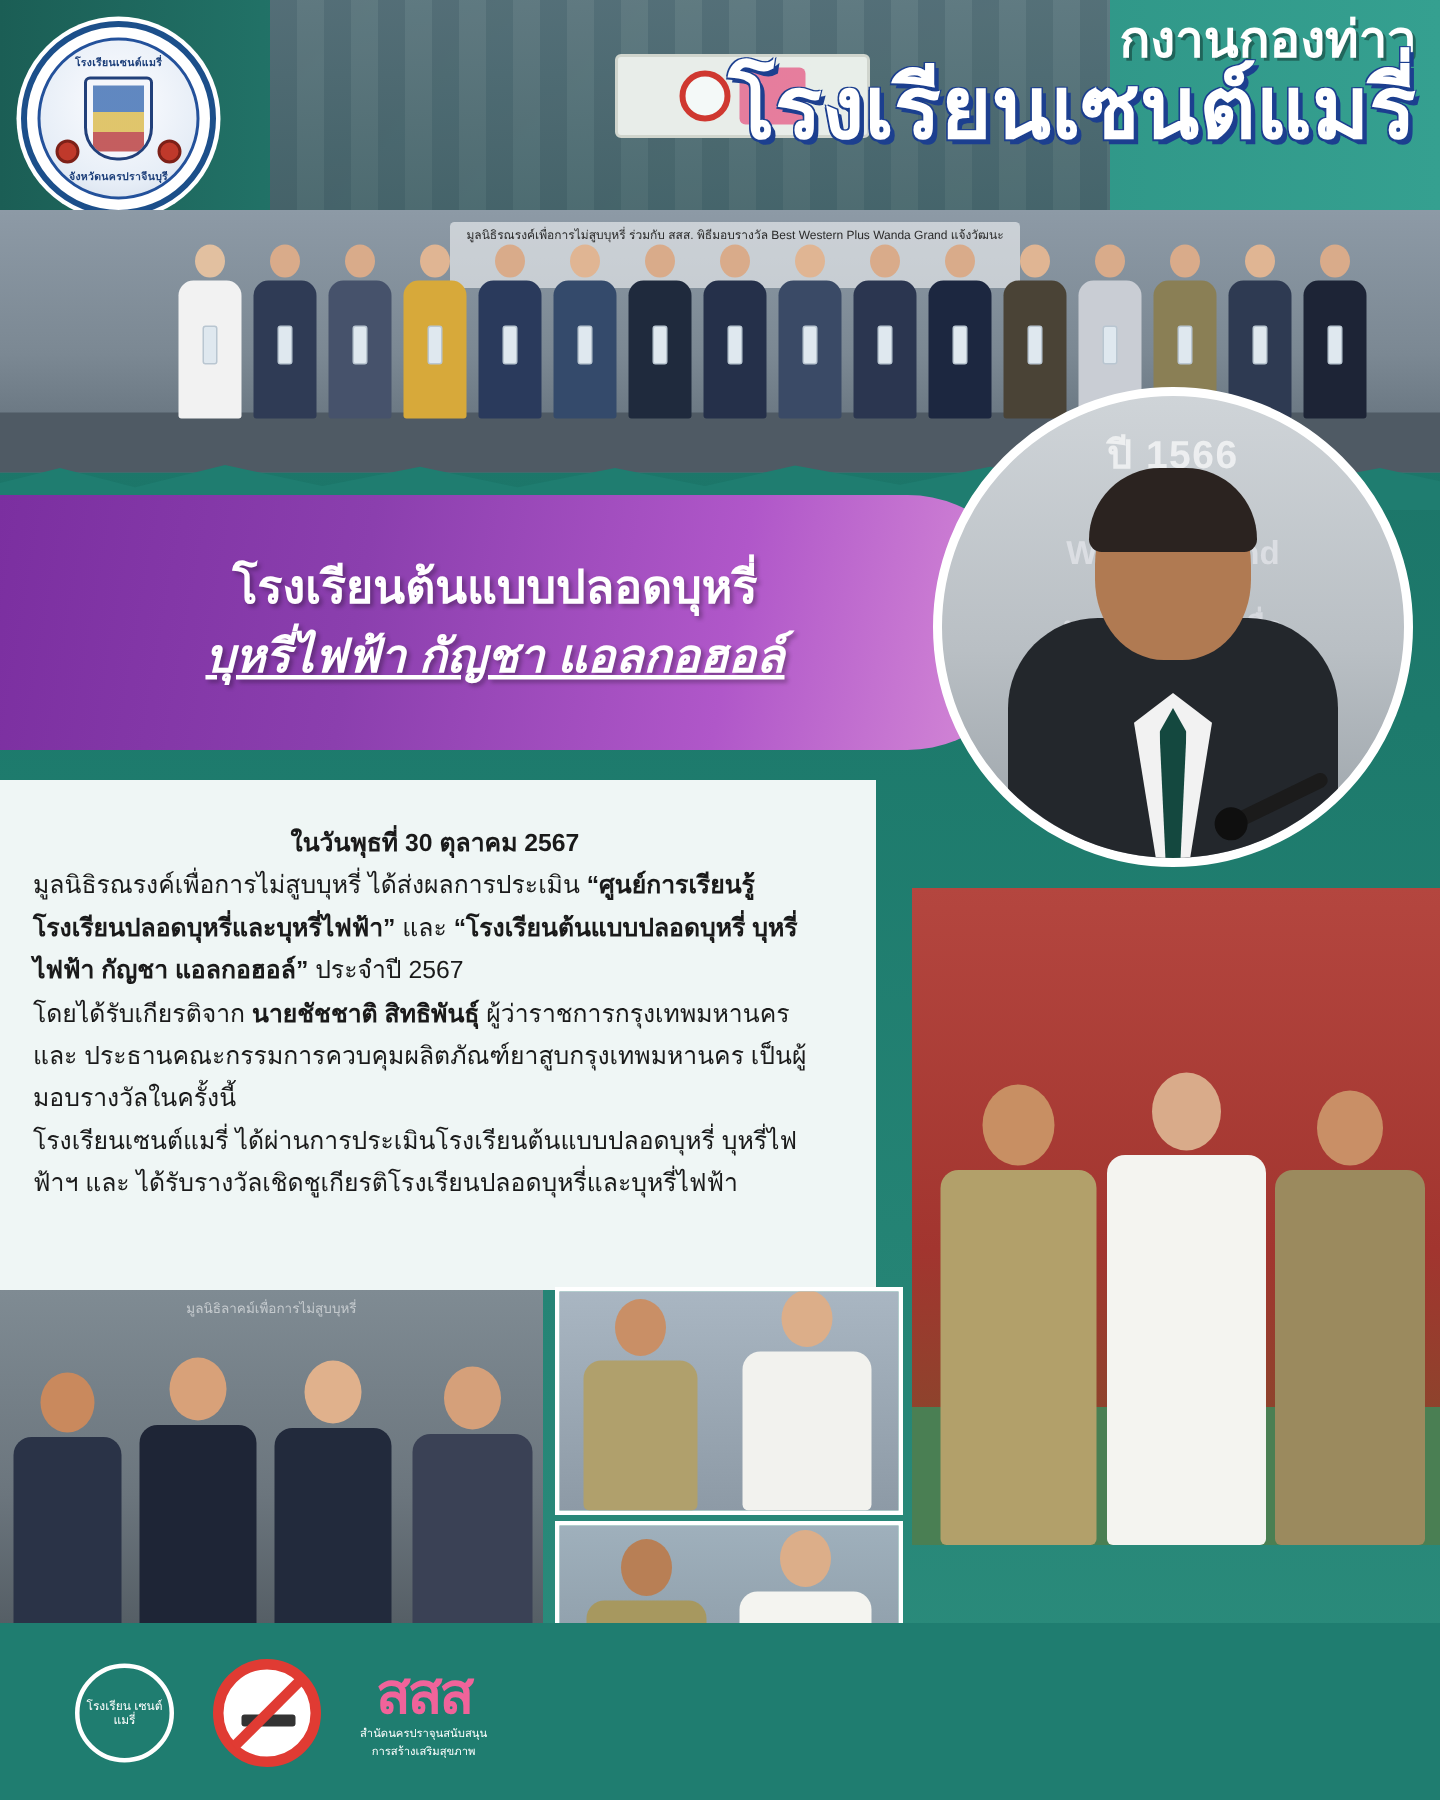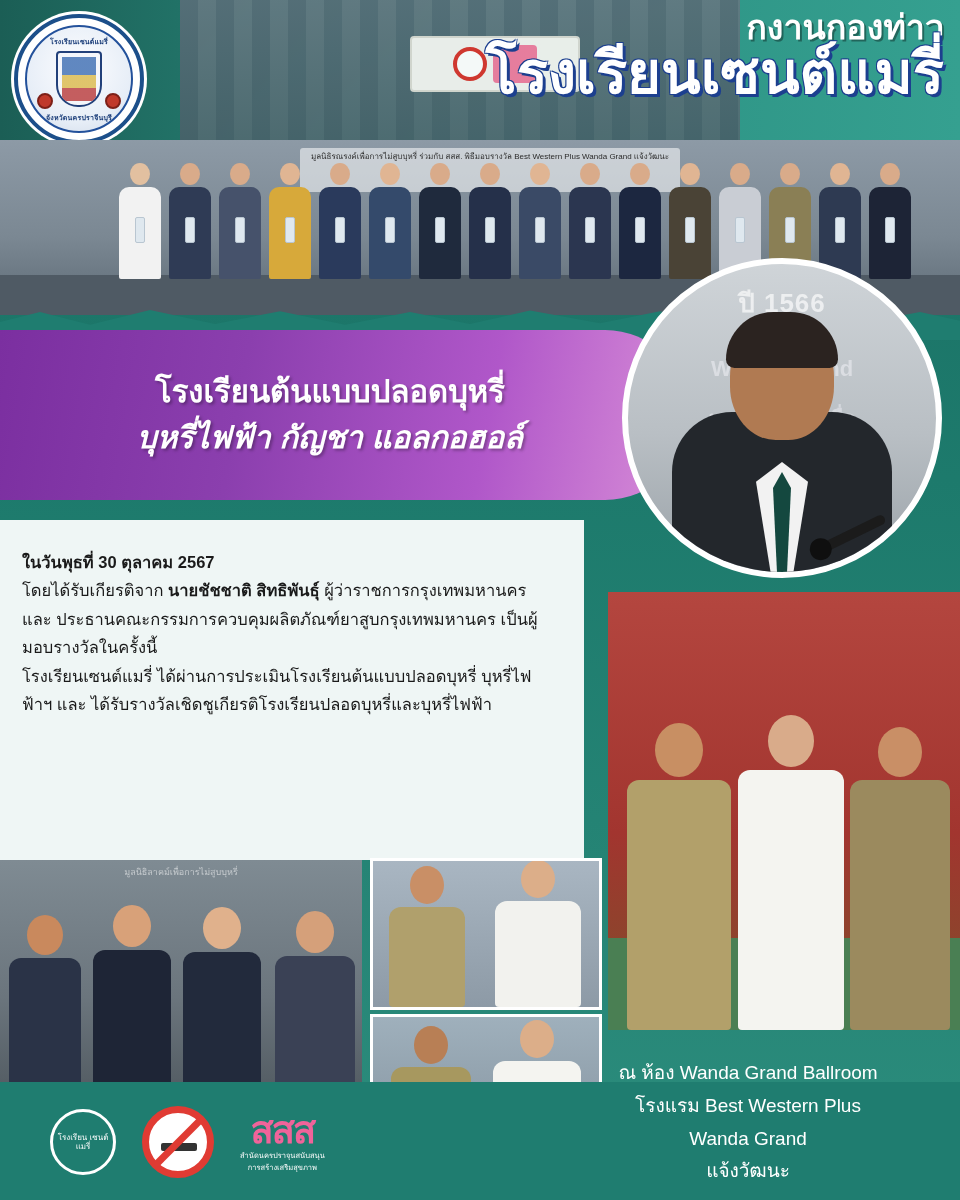--- a/index.html
+++ b/index.html
@@ -141,21 +141,21 @@
     background: linear-gradient(100deg, #7b2fa0 0%, #8b3fae 35%, #b057c9 70%, #d98fd8 100%);
     border-radius: 0 85px 85px 0;
     display: flex; align-items: center; justify-content: center;
     padding: 0 70px 0 40px;
   }
   .banner-purple .btxt {
     text-align: center; color: #ffffff; font-weight: bold;
     font-size: 31px; line-height: 1.5;
     text-shadow: 2px 2px 3px rgba(0,0,0,.3);
   }
-  .banner-purple .btxt .line2 { font-style: italic; }
+  .banner-purple .btxt .line2 { font-style: italic; text-decoration: underline; }
 
   
   .circle-photo {
     position: absolute; top: 258px; right: 18px; width: 320px; height: 320px;
     border-radius: 50%; overflow: hidden;
     border: 6px solid #ffffff;
     background: linear-gradient(180deg, #cfd4d8 0%, #b9bfc4 55%, #9aa2a8 100%);
   }
   .circle-photo .bg-text {
     position: absolute; top: 18px; left: 0; width: 100%; text-align: center;
@@ -206,21 +206,21 @@
 
   
   .text-card {
     position: absolute; top: 520px; left: 0; width: 584px; height: 340px;
     background: rgba(255,255,255,0.93);
     padding: 28px 26px 18px 22px;
   }
   .text-card p {
     color: #1a1a1a; font-size: 16.5px; line-height: 1.72;
   }
-  .text-card .b { font-weight: bold; }
+  .text-card .b { font-weight: bold; text-align: center; }
 
   
   .photo-bl {
     position: absolute; left: 0; top: 860px; width: 362px; height: 228px;
     background: linear-gradient(180deg, #7f8b93 0%, #6b757d 60%, #545d64 100%);
     overflow: hidden;
   }
   .photo-bl .wall-text {
     position: absolute; top: 6px; left: 20px; right: 20px; text-align: center;
     font-size: 9px; color: rgba(255,255,255,.55); line-height: 1.5;
@@ -419,20 +419,23 @@
     <div class="man-head"></div>
     <div class="man-hair"></div>
     <div class="man-shirt"></div>
     <div class="man-tie"></div>
     <div class="mic"></div>
   </div>
 
   <div class="text-card">
     <p class="b">ในวันพุธที่ 30 ตุลาคม 2567</p>
     <p>
+      <span>มูลนิธิรณรงค์เพื่อการไม่สูบบุหรี่ ได้ส่งผลการประเมิน </span><span class="b">“ศูนย์การเรียนรู้โรงเรียนปลอดบุหรี่และบุหรี่ไฟฟ้า”</span><span> และ </span><span class="b">“โรงเรียนต้นแบบปลอดบุหรี่ บุหรี่ไฟฟ้า กัญชา แอลกอฮอล์”</span><span> ประจำปี 2567</span>
+    </p>
+    <p>
       <span>โดยได้รับเกียรติจาก </span><span class="b">นายชัชชาติ สิทธิพันธุ์</span><span> ผู้ว่าราชการกรุงเทพมหานคร และ ประธานคณะกรรมการควบคุมผลิตภัณฑ์ยาสูบกรุงเทพมหานคร เป็นผู้มอบรางวัลในครั้งนี้</span>
     </p>
     <p>โรงเรียนเซนต์แมรี่ ได้ผ่านการประเมินโรงเรียนต้นแบบปลอดบุหรี่ บุหรี่ไฟฟ้าฯ และ ได้รับรางวัลเชิดชูเกียรติโรงเรียนปลอดบุหรี่และบุหรี่ไฟฟ้า</p>
   </div>
 
   <div class="photo-right">
     <div class="floor"></div>
     <div class="fig" style="left:16px;width:110px;">
       <div class="head" style="width:48px;height:54px;background:#c88f63"></div>
       <div class="body" style="width:104px;height:250px;background:#b2a06a"></div>
@@ -494,21 +497,15 @@
       <div class="logo-circle">โรงเรียน เซนต์แมรี่</div>
       <div class="logo-nosmoke">
         <span class="cig"></span>
       </div>
       <div class="logo-sss">
         <div class="sss-mark">สสส</div>
         <div class="sss-sub">สำนัดนครปราจุนสนับสนุน</div>
         <div class="sss-sub">การสร้างเสริมสุขภาพ</div>
       </div>
     </div>
-    <div class="footer-venue">
-      <div>ณ ห้อง Wanda Grand Ballroom</div>
-      <div>โรงแรม Best Western Plus</div>
-      <div>Wanda Grand</div>
-      <div>แจ้งวัฒนะ</div>
-    </div>
   </div>
 
 </div>
 
 </body></html>

